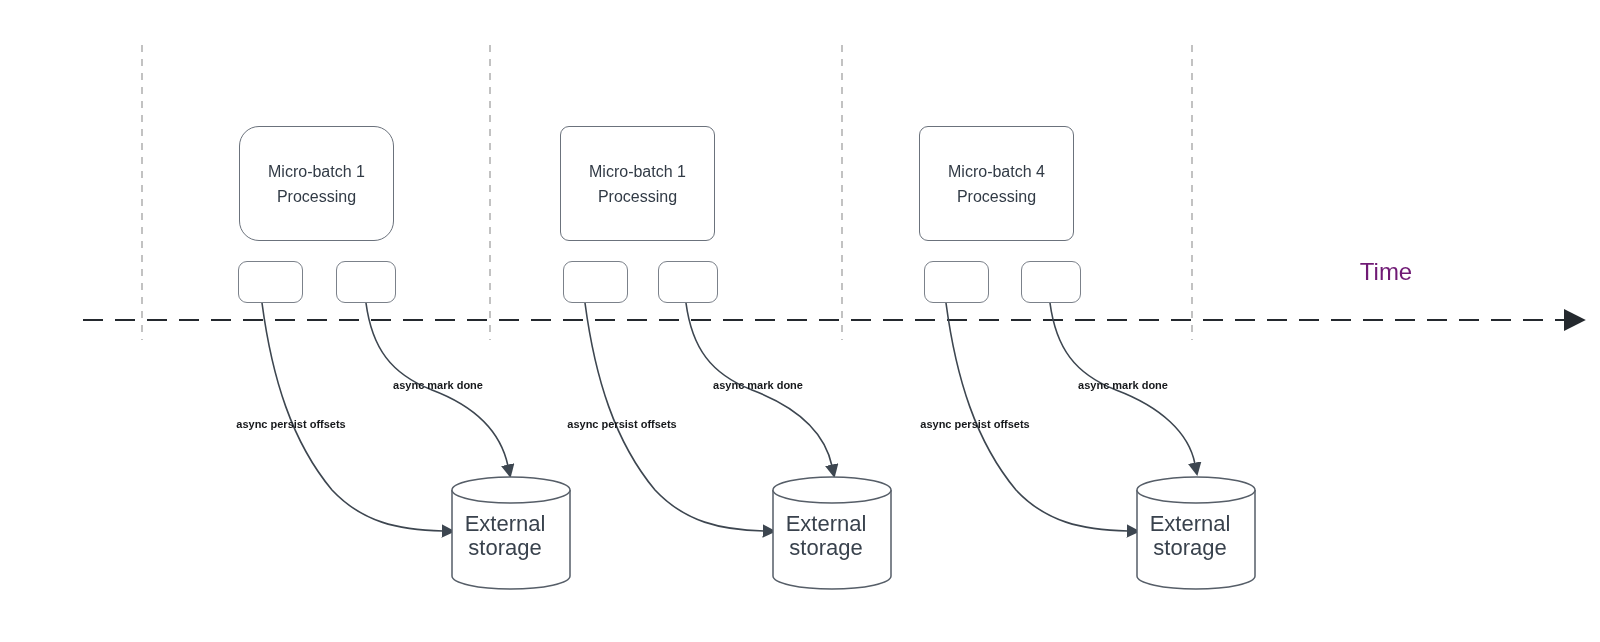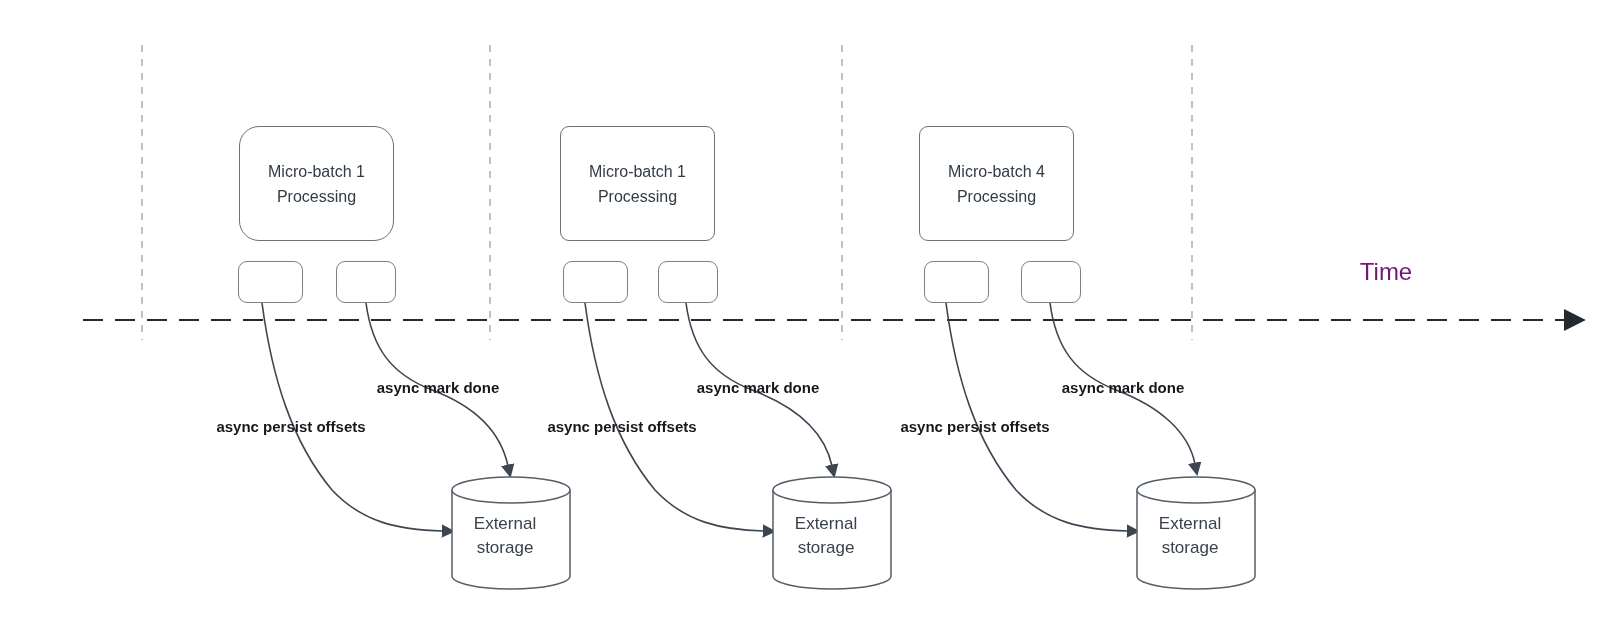--- a/index.html
+++ b/index.html
@@ -30,28 +30,28 @@
     position:absolute;
     height:42px;
     border:1.4px solid #7b818a;
     border-radius:9px;
     background:#ffffff;
     box-sizing:border-box;
   }
   .blabel{
     position:absolute;
     transform:translateX(-50%);
-    font-size:15px;font-weight:700;
+    font-size:11px;font-weight:700;
     color:#16181b;
     white-space:nowrap;
   }
   .storetext{
     position:absolute;
     width:106px;
-    font-size:17px;line-height:24px;
+    font-size:22px;line-height:24px;
     color:#39424d;
     text-align:center;
     white-space:pre-line;
   }
   .timelabel{
     position:absolute;
     transform:translateX(-50%);
     font-size:24px;
     color:#701a75;
     white-space:nowrap;

